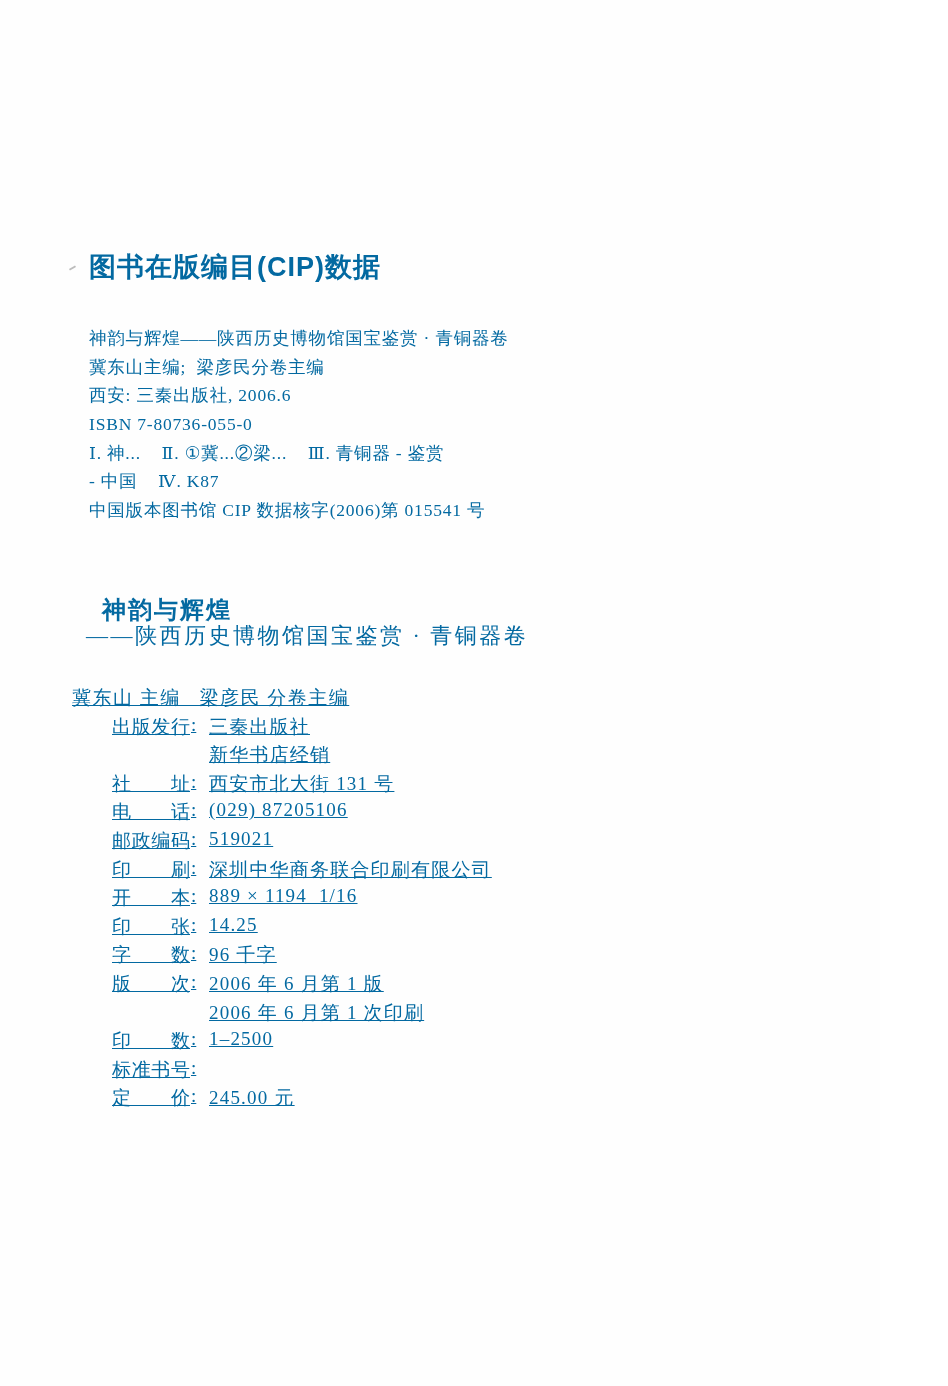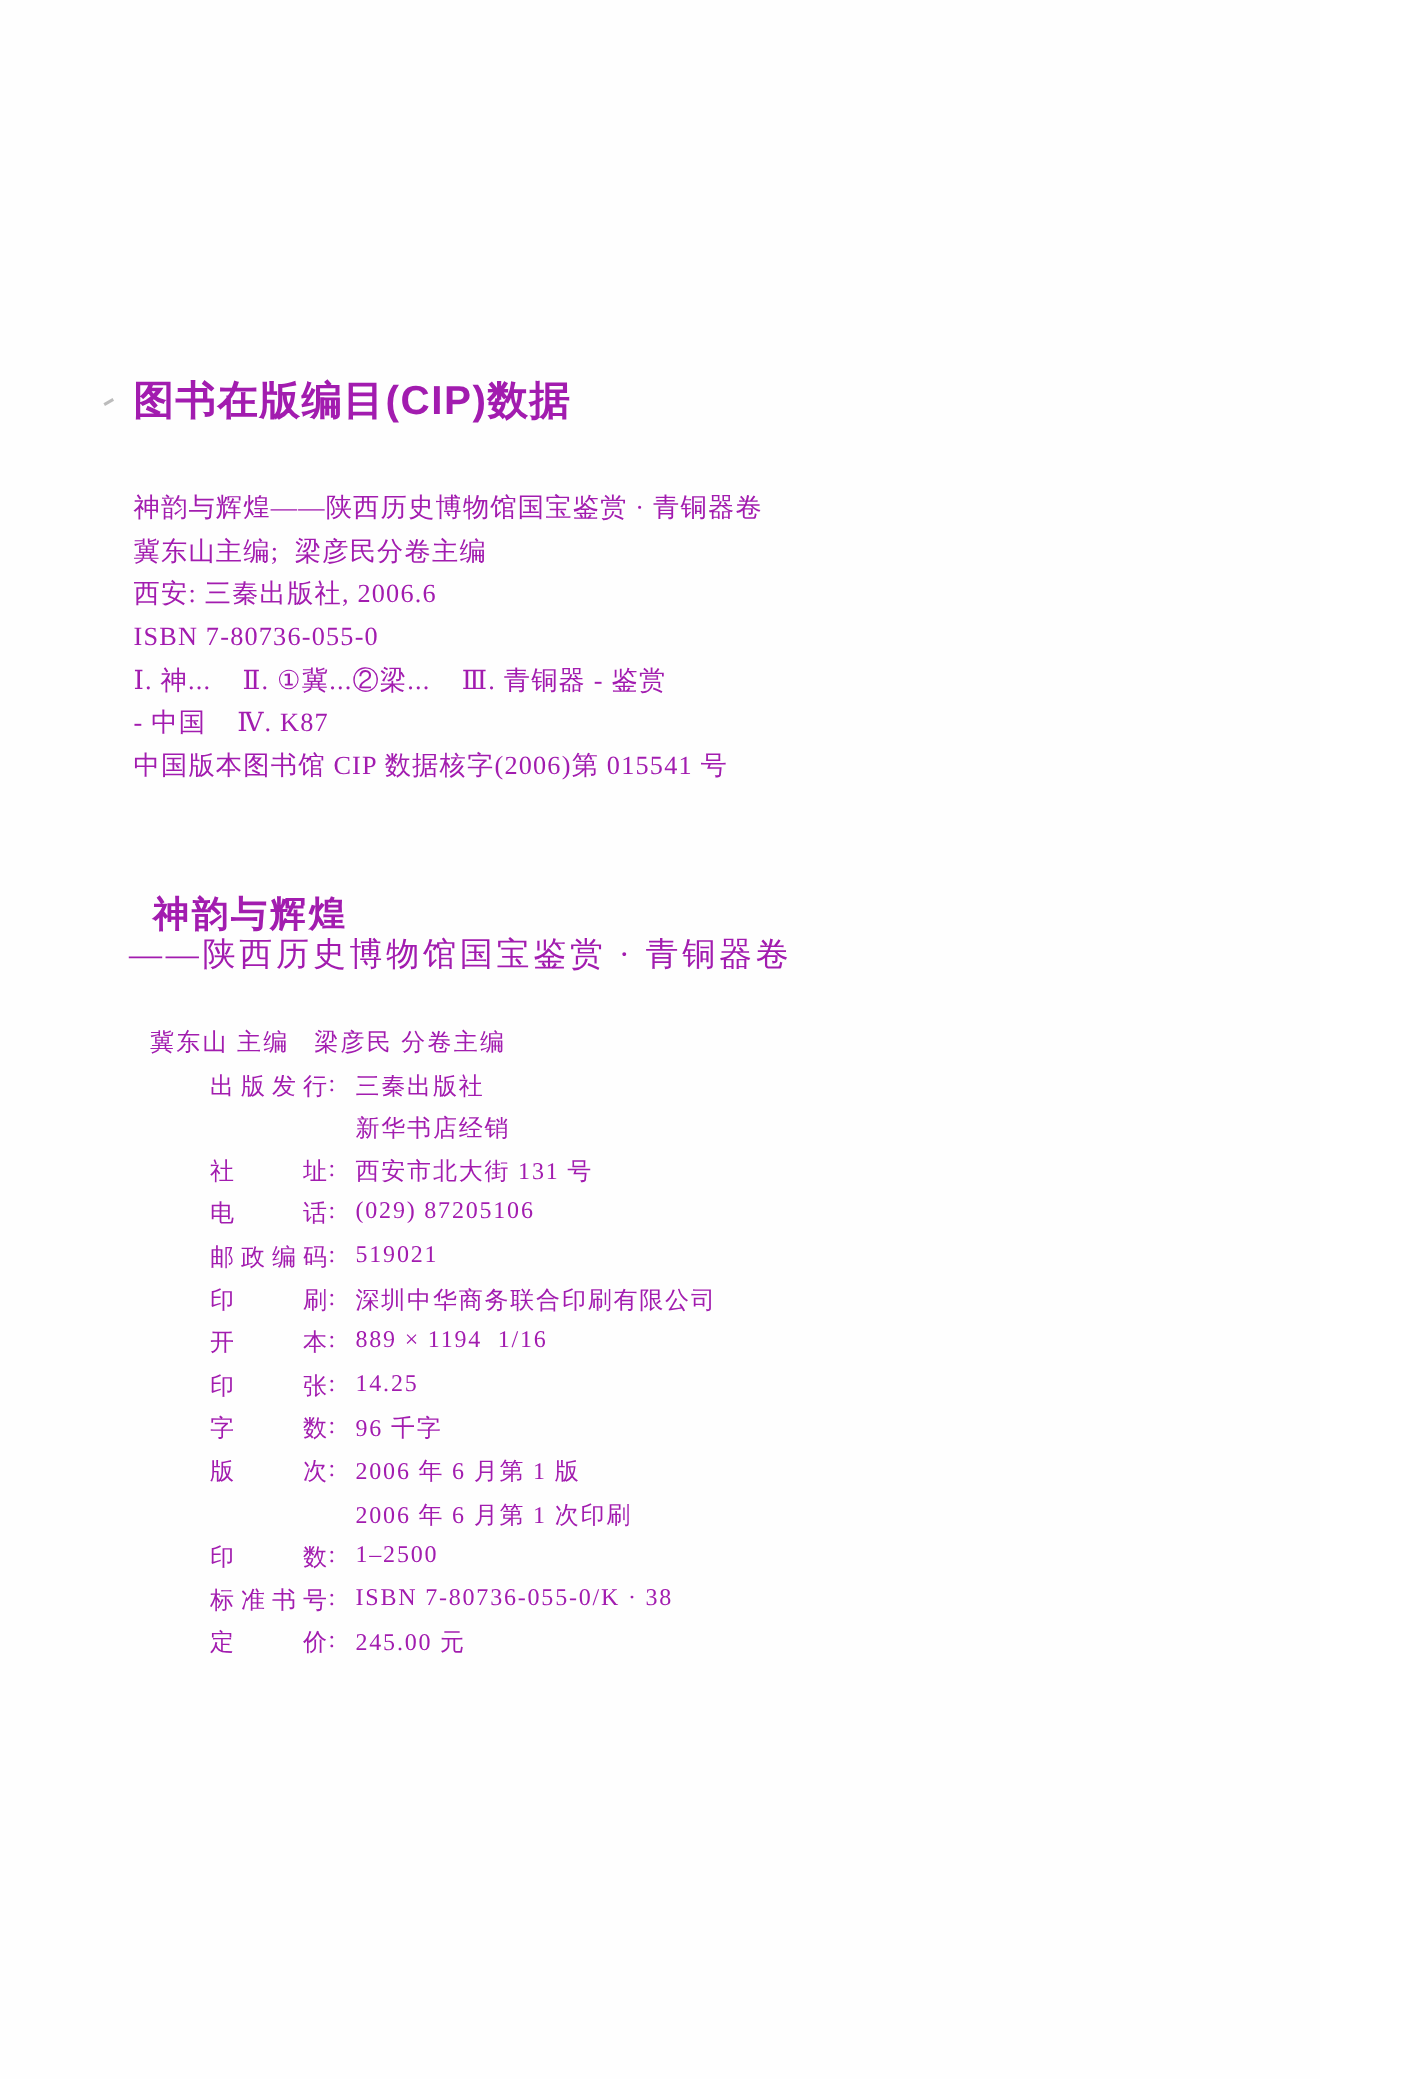--- a/index.html
+++ b/index.html
@@ -6,21 +6,21 @@
     margin: 0;
     padding: 0;
     background: #ffffff;
   }
   .page {
     position: relative;
     width: 880px;
     height: 1386px;
     background: #fefefe;
     overflow: hidden;
-    color: #a21caf;
+    color: #0369a1;
     font-family: "Liberation Serif", "DejaVu Serif", serif;
   }
   .scan-artifact {
     position: absolute;
     left: 69px;
     top: 267px;
     width: 7px;
     height: 2px;
     background: #bcbcbc;
     transform: rotate(-30deg);
@@ -63,23 +63,24 @@
     position: absolute;
     left: 86px;
     top: 623px;
     font-size: 22px;
     letter-spacing: 2.5px;
     line-height: 1.2;
     white-space: pre;
   }
   .imprint {
     position: absolute;
-    left: 100px;
+    left: 72px;
     top: 685px;
-    font-size: 16px;
+    font-size: 19px;
+    text-decoration: underline;
   }
   .imprint-editors {
     height: 28.6px;
     letter-spacing: 1.5px;
     white-space: pre;
   }
   .imprint-row {
     display: flex;
     height: 28.6px;
     align-items: flex-start;
@@ -186,21 +187,20 @@
       <span class="imprint-value">2006 年 6 月第 1 次印刷</span>
     </div>
     <div class="imprint-row">
       <span class="imprint-label">印 数</span>
       <span class="imprint-colon">:</span>
       <span class="imprint-value">1–2500</span>
     </div>
     <div class="imprint-row">
       <span class="imprint-label">标准书号</span>
       <span class="imprint-colon">:</span>
-      <span class="imprint-value">ISBN 7-80736-055-0/K · 38</span>
     </div>
     <div class="imprint-row">
       <span class="imprint-label">定 价</span>
       <span class="imprint-colon">:</span>
       <span class="imprint-value">245.00 元</span>
     </div>
   </div>
 
 </div>
 

